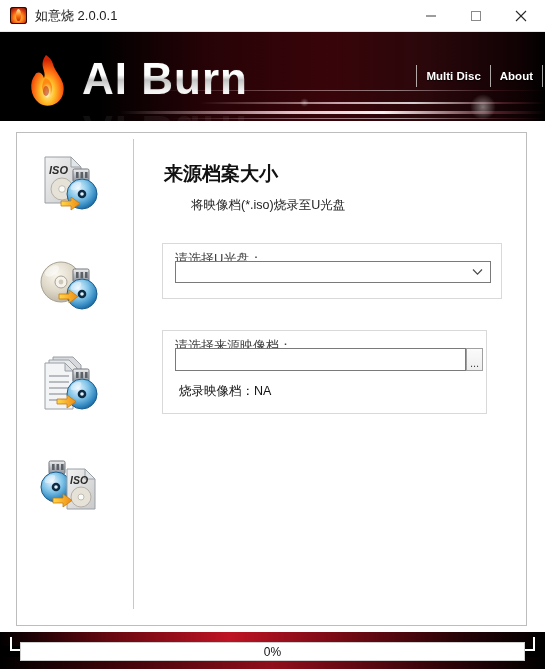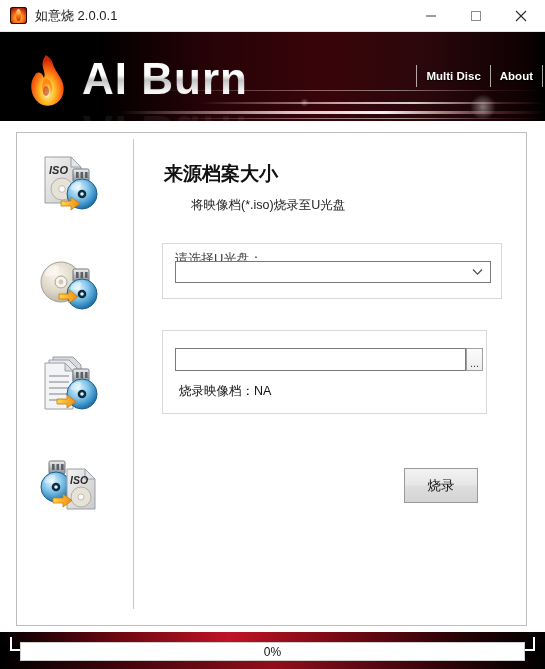--- a/index.html
+++ b/index.html
@@ -342,28 +342,28 @@
         <div class="legend">请选择U光盘：</div>
         <div class="combo" style="left:12px;top:17px;width:316px;">
           <span style="position:absolute;left:6px;top:3px;font-size:12px;color:#111;"></span>
           <svg class="arrow" width="11" height="7" viewBox="0 0 11 7">
             <path d="M1 1 L5.5 5.6 L10 1" fill="none" stroke="#4a4a4a" stroke-width="1.2"></path>
           </svg>
         </div>
       </div>
 
       <div class="gbox" style="left:28px;top:197px;width:325px;height:84px;">
+        <div class="legend">请选择来源映像档：</div>
         <div class="txtbox" style="left:12px;top:17px;width:291px;">
           <span style="position:absolute;left:6px;top:4px;font-size:12px;color:#111;"></span>
         </div>
         <div class="browse" style="left:303px;top:17px;">...</div>
         <div class="sizelabel" style="left:16px;top:52px;">烧录映像档：NA</div>
       </div>
 
-      <div class="burnbtn" style="left:270px;top:335px;">烧录</div>
 
     </div>
   </div>
 
   <div class="botbar">
     <div class="glow"></div>
     <div class="glow2"></div>
     <div class="pcorner pc-l"></div>
     <div class="pcorner pc-r"></div>
     <div class="progress">

